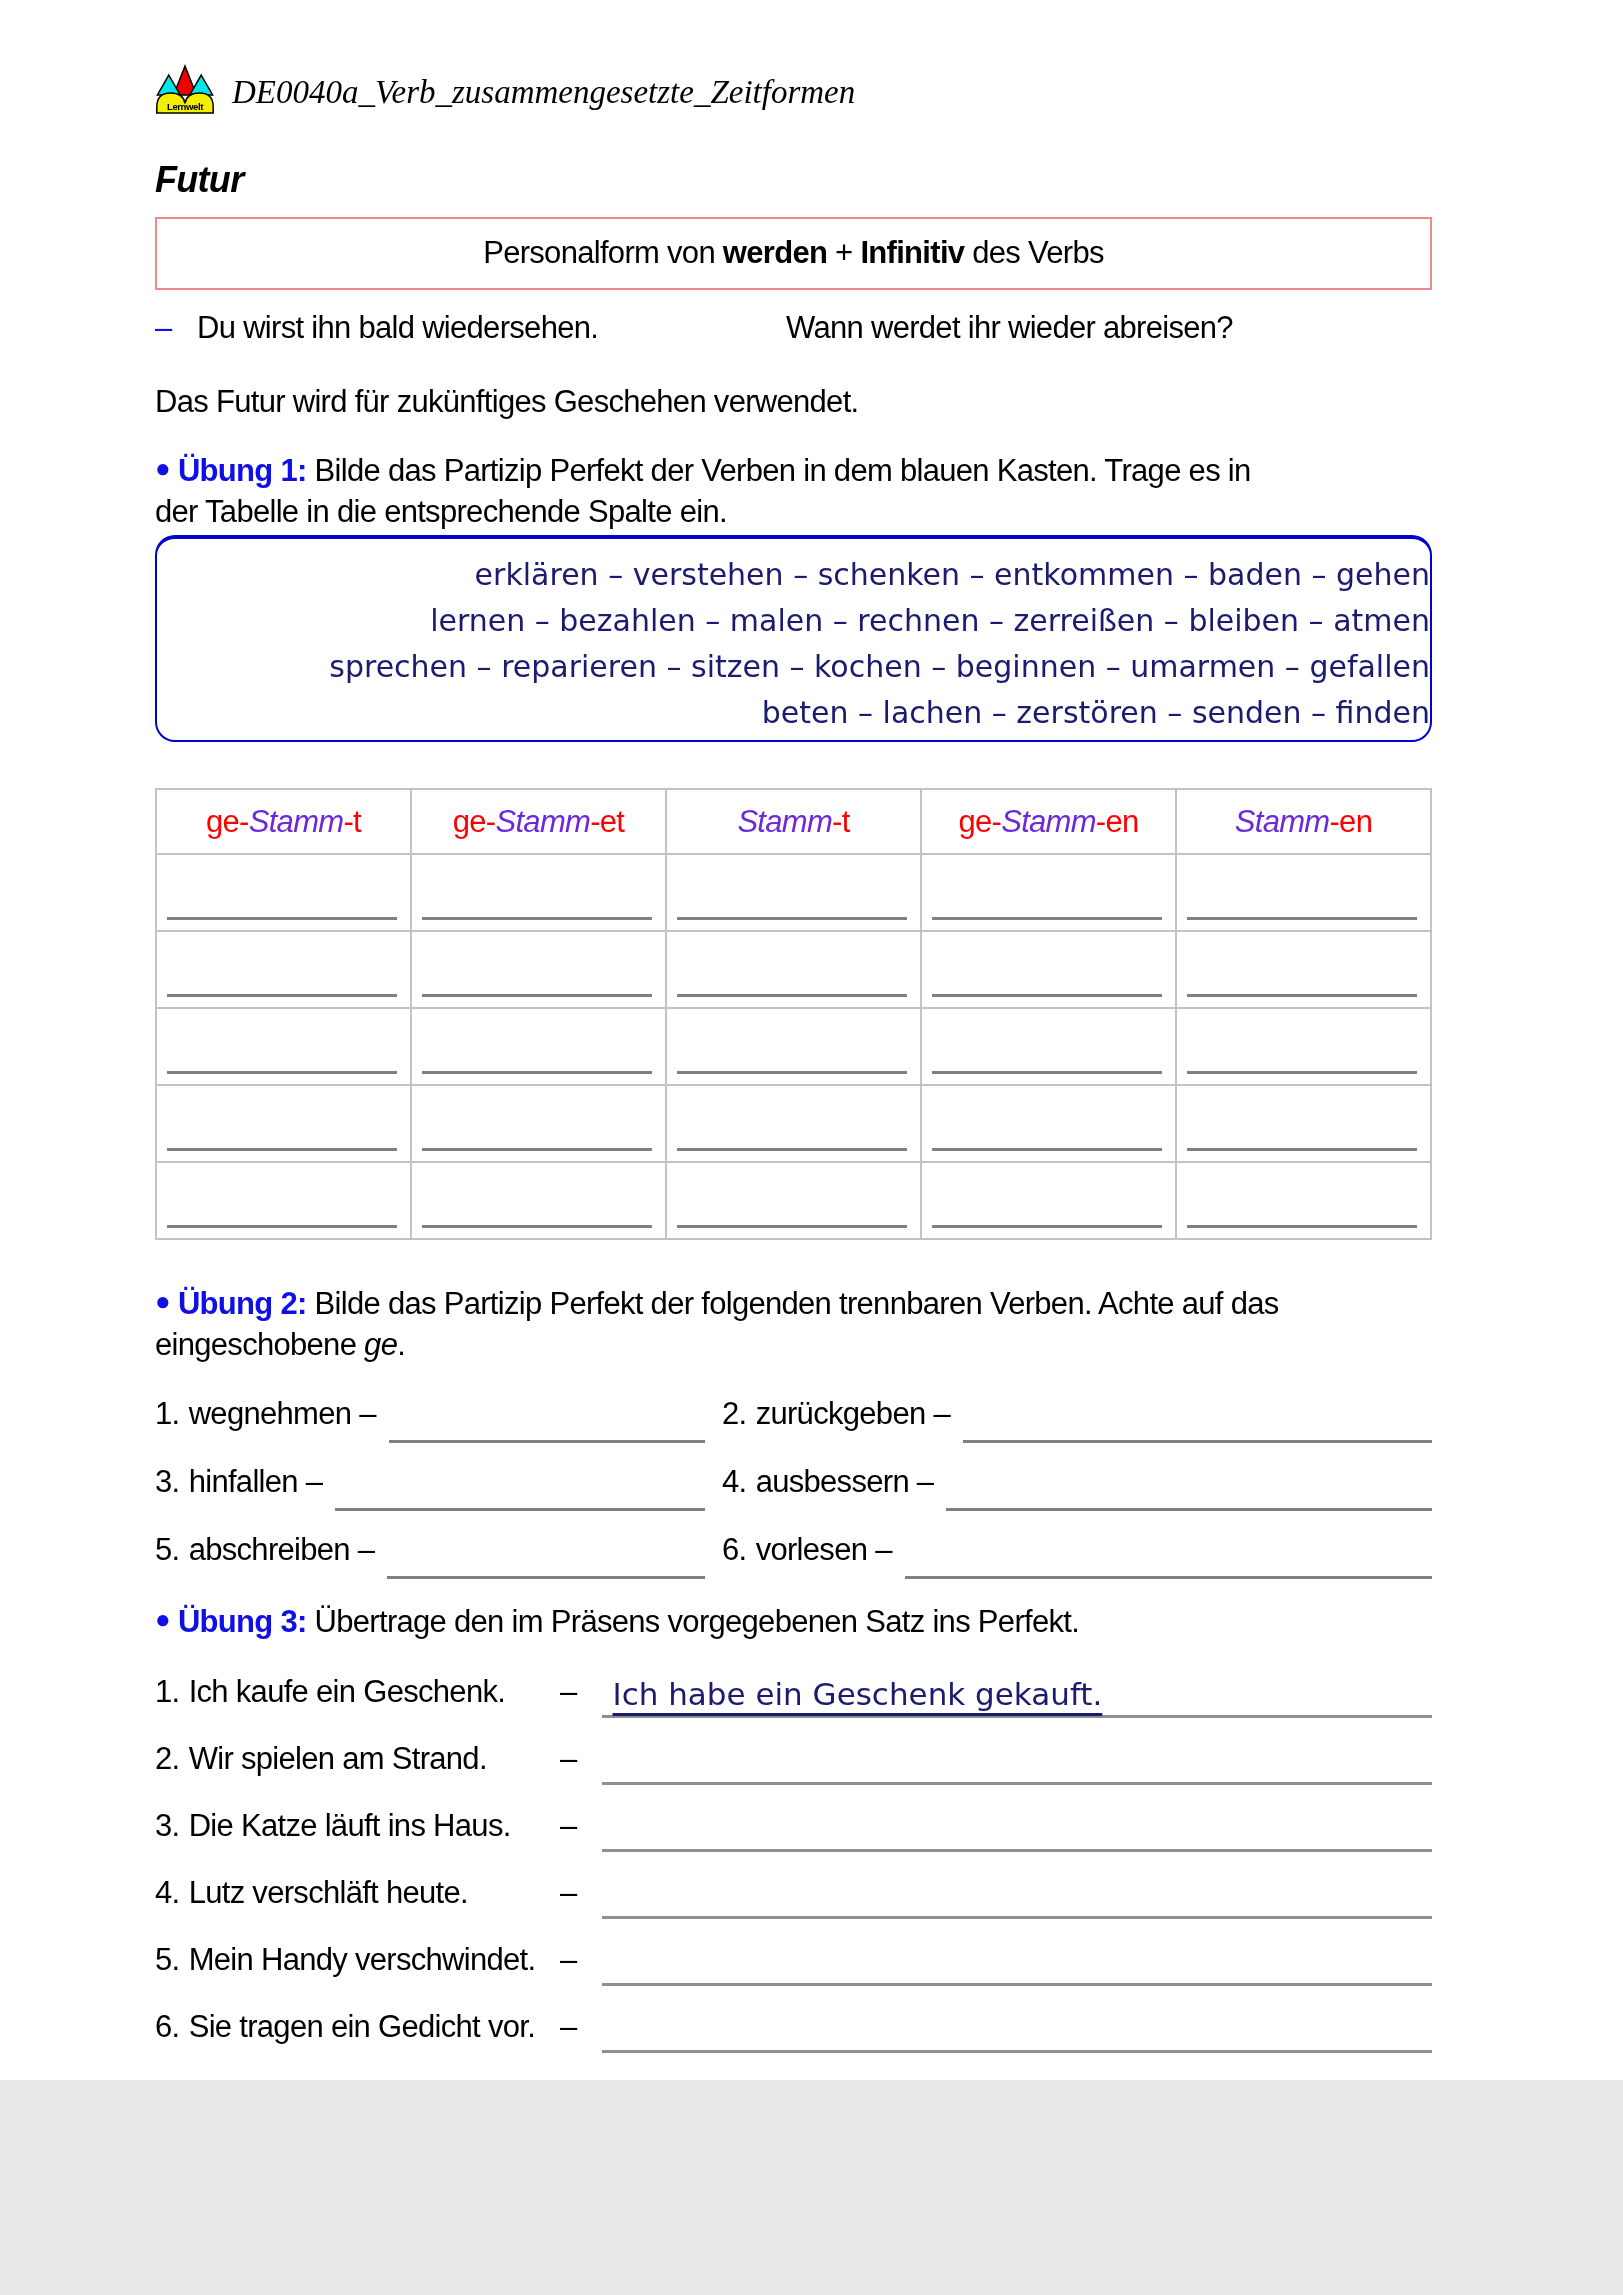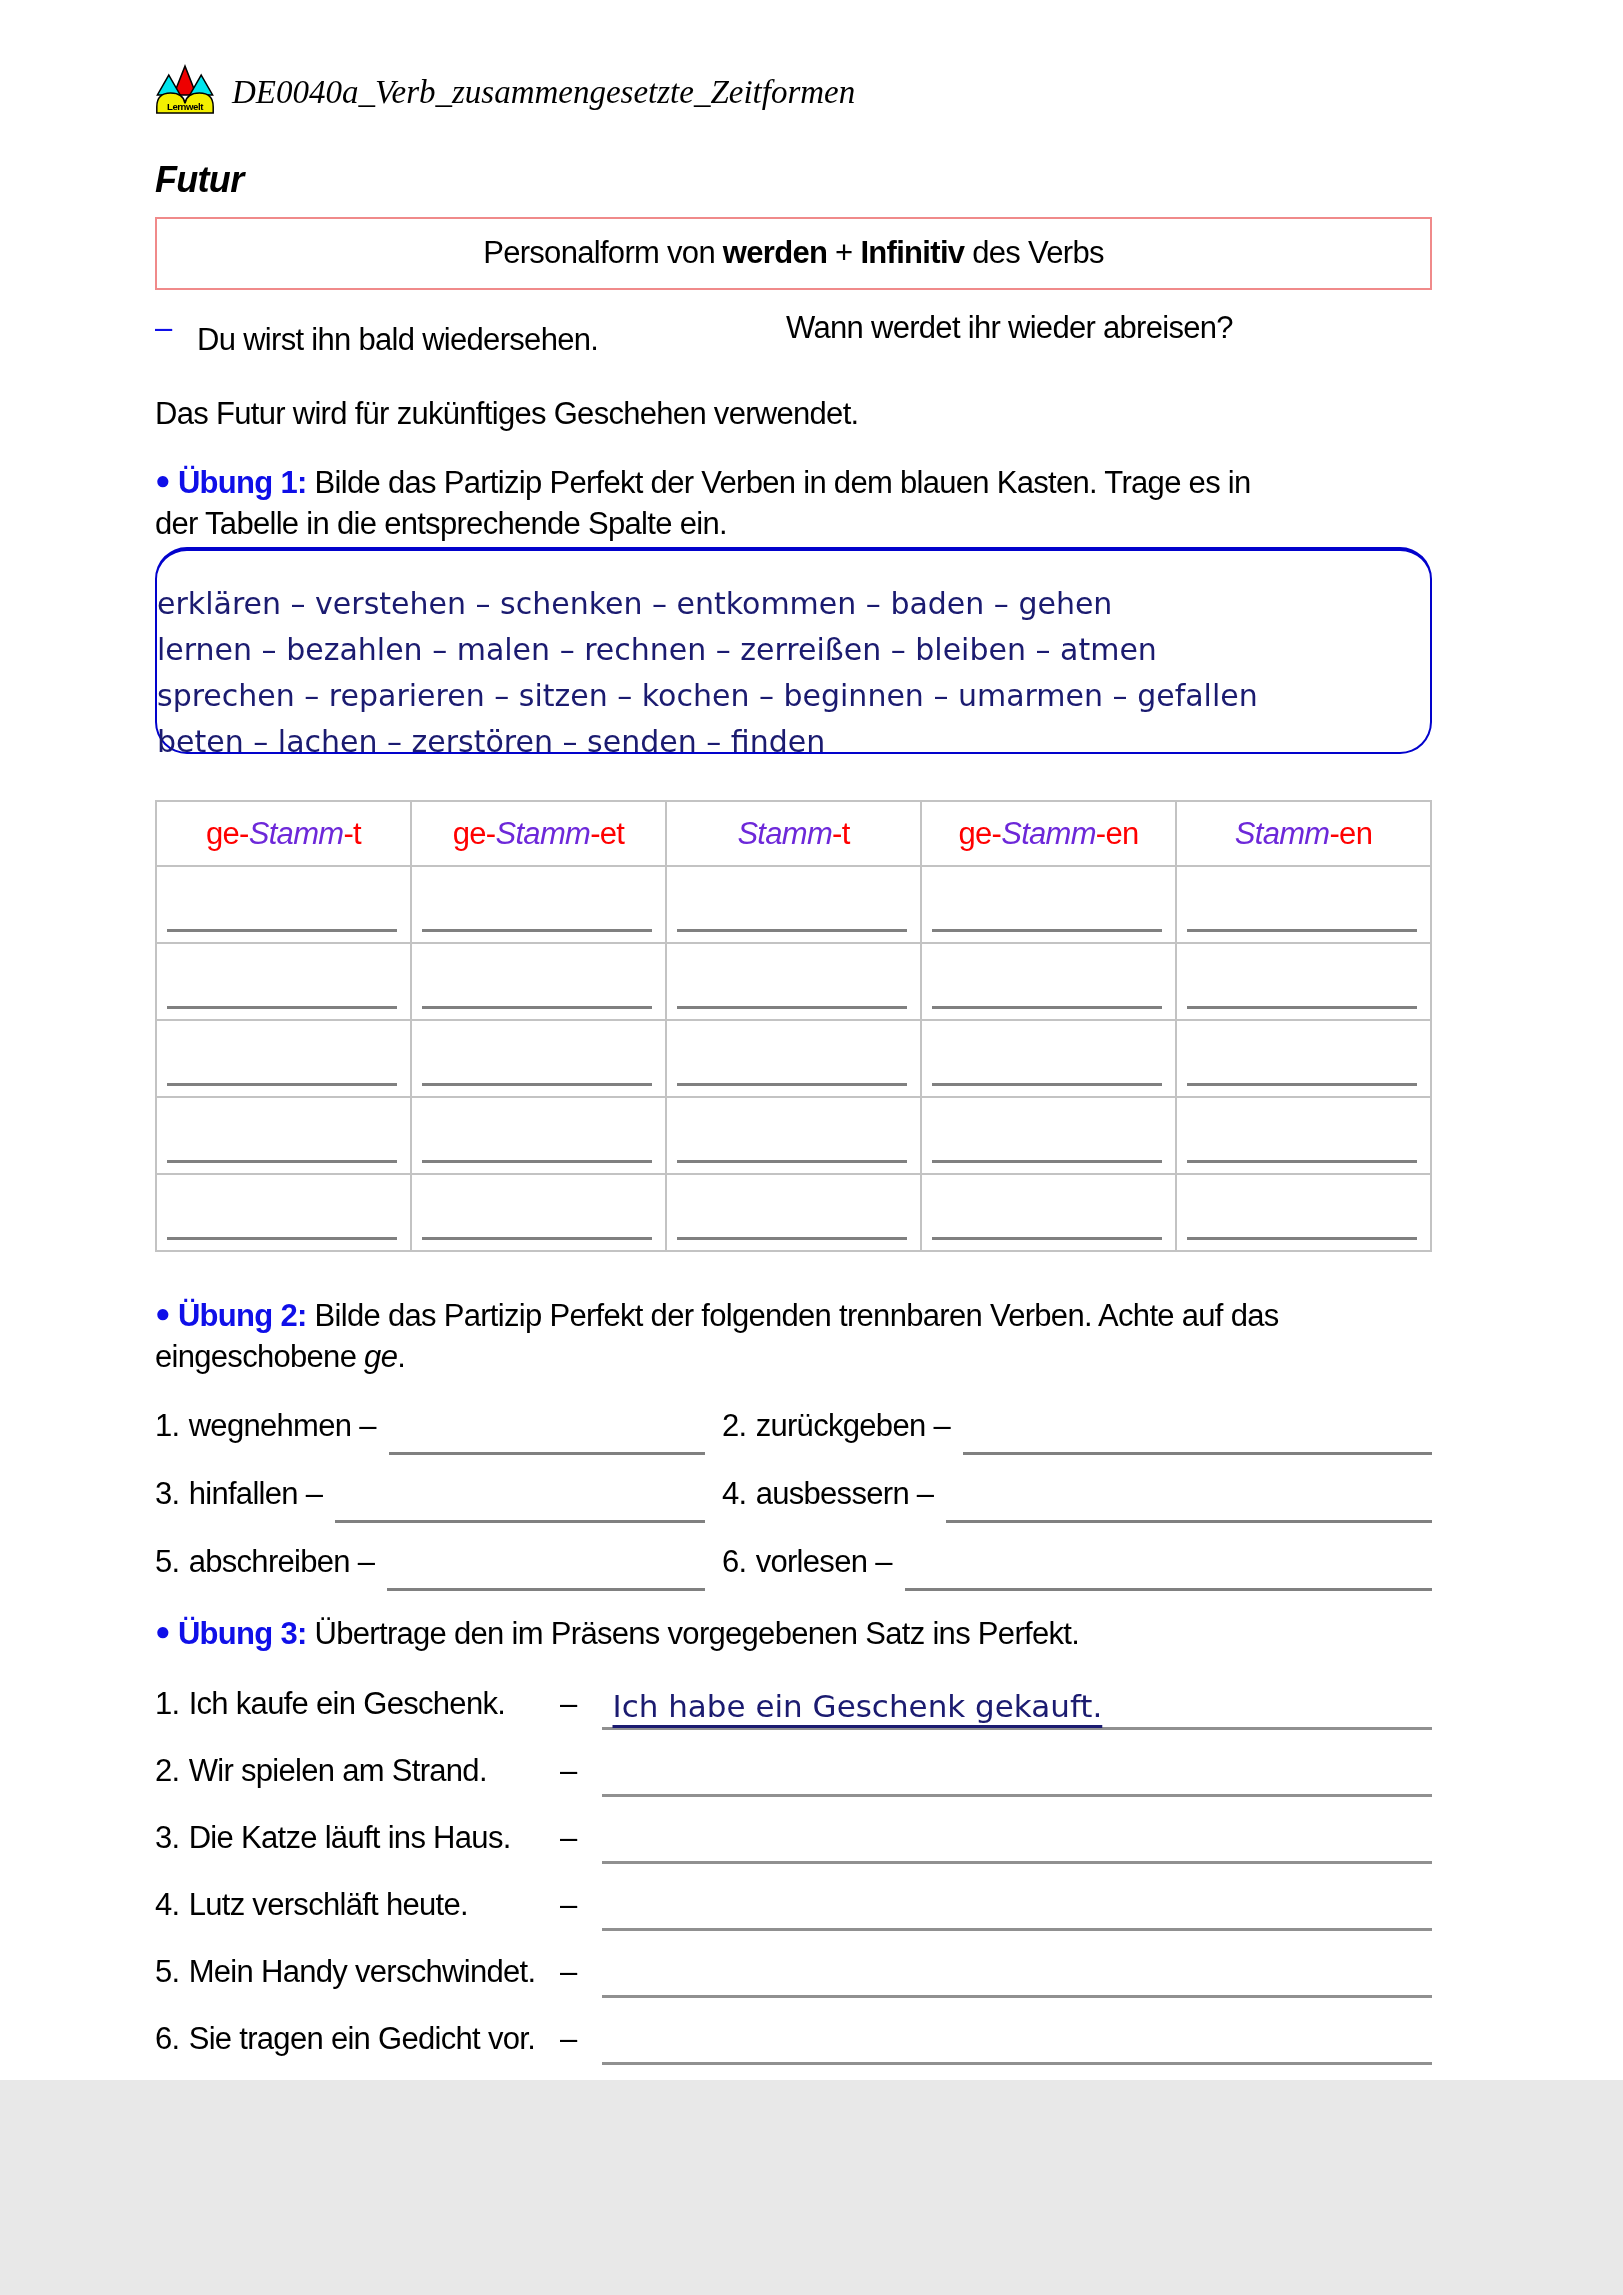--- a/index.html
+++ b/index.html
@@ -35,35 +35,35 @@
   
   .rulebox{
     margin-top:15.7px;height:73px;border:2px solid var(--pink-border);
     display:flex;align-items:center;justify-content:center;
     font-size:31px;
   }
   .rulebox b{font-weight:bold;}
   
   .example{margin-top:17px;display:flex;line-height:41px;}
   .ex-dash{color:var(--accent-blue);width:42px;}
-  .ex-left{width:589px;margin-top:12px;}
+  .ex-left{width:589px;}
   
   .note{margin-top:33px;line-height:41px;}
   
   .uhead{margin-top:26px;line-height:41px;}
   .uhead .bullet{color:var(--accent-blue);font-size:26px;vertical-align:3.9px;}
   .uhead .ulabel{color:var(--accent-blue);font-weight:bold;}
   .u2head{margin-top:41px;}
   .u3head{margin-top:30px;}
   
   .verbbox{
     margin-top:3.9px;height:207px;
     border:2.6px solid var(--verbbox-border);border-top-width:4.6px;
-    border-radius:32px;
-    padding-top:30px;text-align:left;
+    border-radius:20px;
+    padding-top:13px;text-align:right;
   }
   .vline{
     font-family:"DejaVu Sans",sans-serif;
     color:var(--navy);font-size:30px;line-height:46px;letter-spacing:0;
   }
   
   table{margin-top:46px;width:100%;border-collapse:collapse;table-layout:fixed;}
   th,td{border:2px solid var(--table-border);background:#fff;}
   th{height:65px;font-weight:normal;font-size:31px;text-align:center;}
   th .hred{color:var(--accent-red);}

